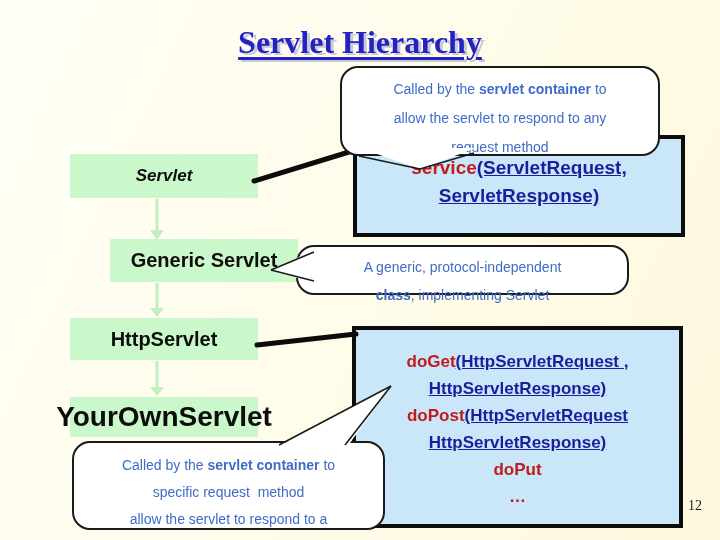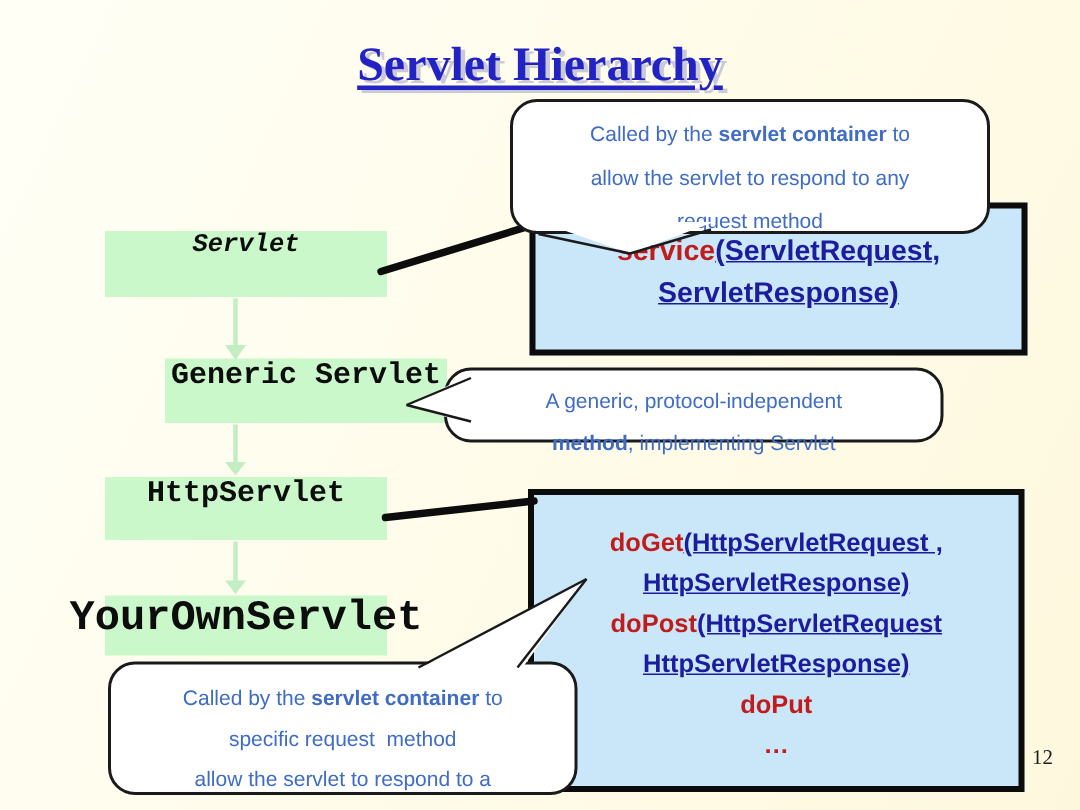--- a/index.html
+++ b/index.html
@@ -22,23 +22,22 @@
   .title{
     position:absolute;left:0;top:12px;width:720px;text-align:center;
     font-family:"Liberation Serif",serif;font-weight:bold;font-size:32px;
     color:var(--title-blue);
     text-decoration:underline;text-decoration-thickness:2.5px;text-underline-offset:4px;
     text-shadow:3px 2px 0 rgba(150,150,195,.5);
     margin-top:12px;
   }
   .classbox{
     position:absolute;left:70px;width:188px;background:var(--green);
-    color:var(--ink);font-weight:bold;display:flex;justify-content:center;
+    color:var(--ink);font-weight:bold;display:flex;align-items:center;justify-content:center;
     text-align:center;
-    font-family:Liberation Mono, monospace;
   }
   .codebox{
     position:absolute;background:#c9e7f8;border:4px solid #0c0c0c;
     font-weight:bold;text-align:center;
   }
   .codeline{white-space:pre;}
   .red{color:var(--red);}
   .blue{color:var(--navy);text-decoration:underline;}
   .callout{
     position:absolute;background:#ffffff;border:2px solid #1a1a1a;border-radius:18px;
@@ -99,21 +98,21 @@
   </svg>
 
   <div class="callout" style="left:340px;top:66px;width:320px;height:90px;line-height:29px;padding-top:7px;">
     <div class="cl"><span>Called by the </span><b>servlet container</b><span> to</span></div>
     <div class="cl">allow the servlet to respond to any</div>
     <div class="cl">request method</div>
   </div>
 
   <div class="callout" style="left:296px;top:245px;width:333px;height:50px;line-height:28px;padding-top:6px;">
     <div class="cl">A generic, protocol-independent</div>
-    <div class="cl"><b>method</b><span>, implementing Servlet</span></div>
+    <div class="cl"><b>class</b><span>, implementing Servlet</span></div>
   </div>
 
   <div class="callout" style="left:72px;top:441px;width:313px;height:89px;line-height:27px;padding-top:9px;">
     <div class="cl"><span>Called by the </span><b>servlet container</b><span> to</span></div>
     <div class="cl">specific request  method</div>
     <div class="cl">allow the servlet to respond to a</div>
   </div>
 
   <svg class="overlay" width="720" height="540">
     <polygon points="360,148 476,148 420,169" fill="#ffffff"></polygon>

